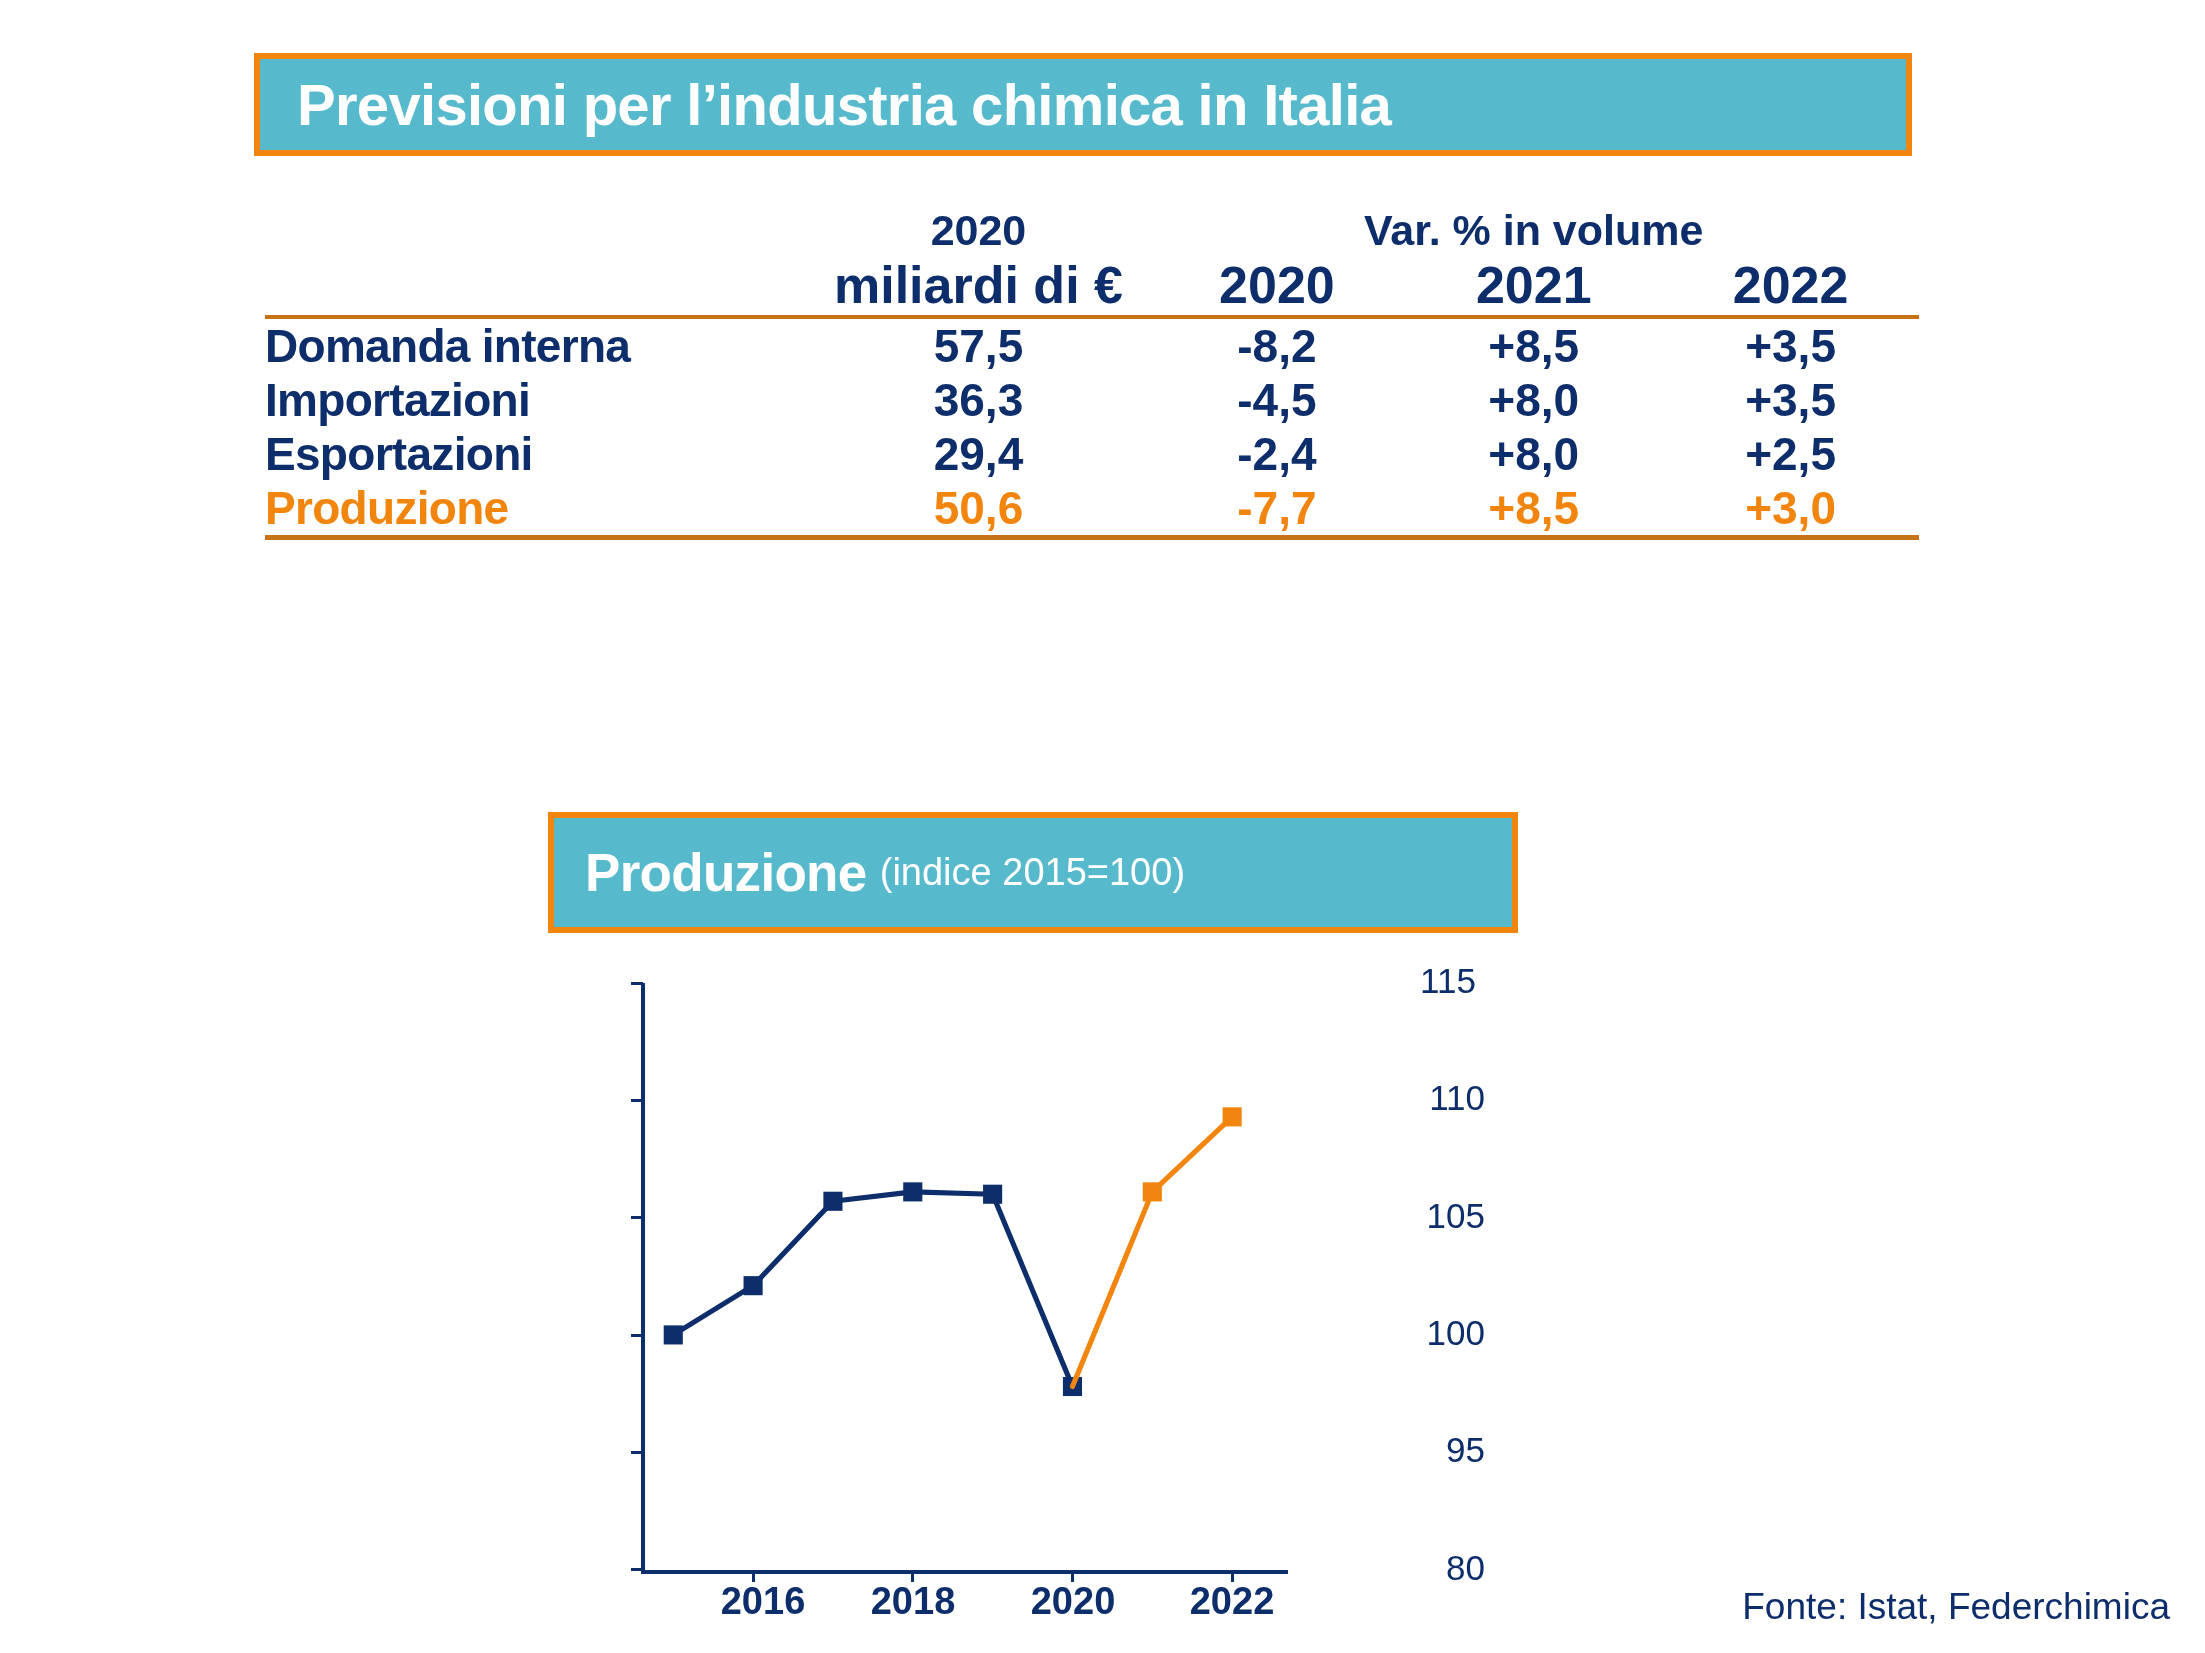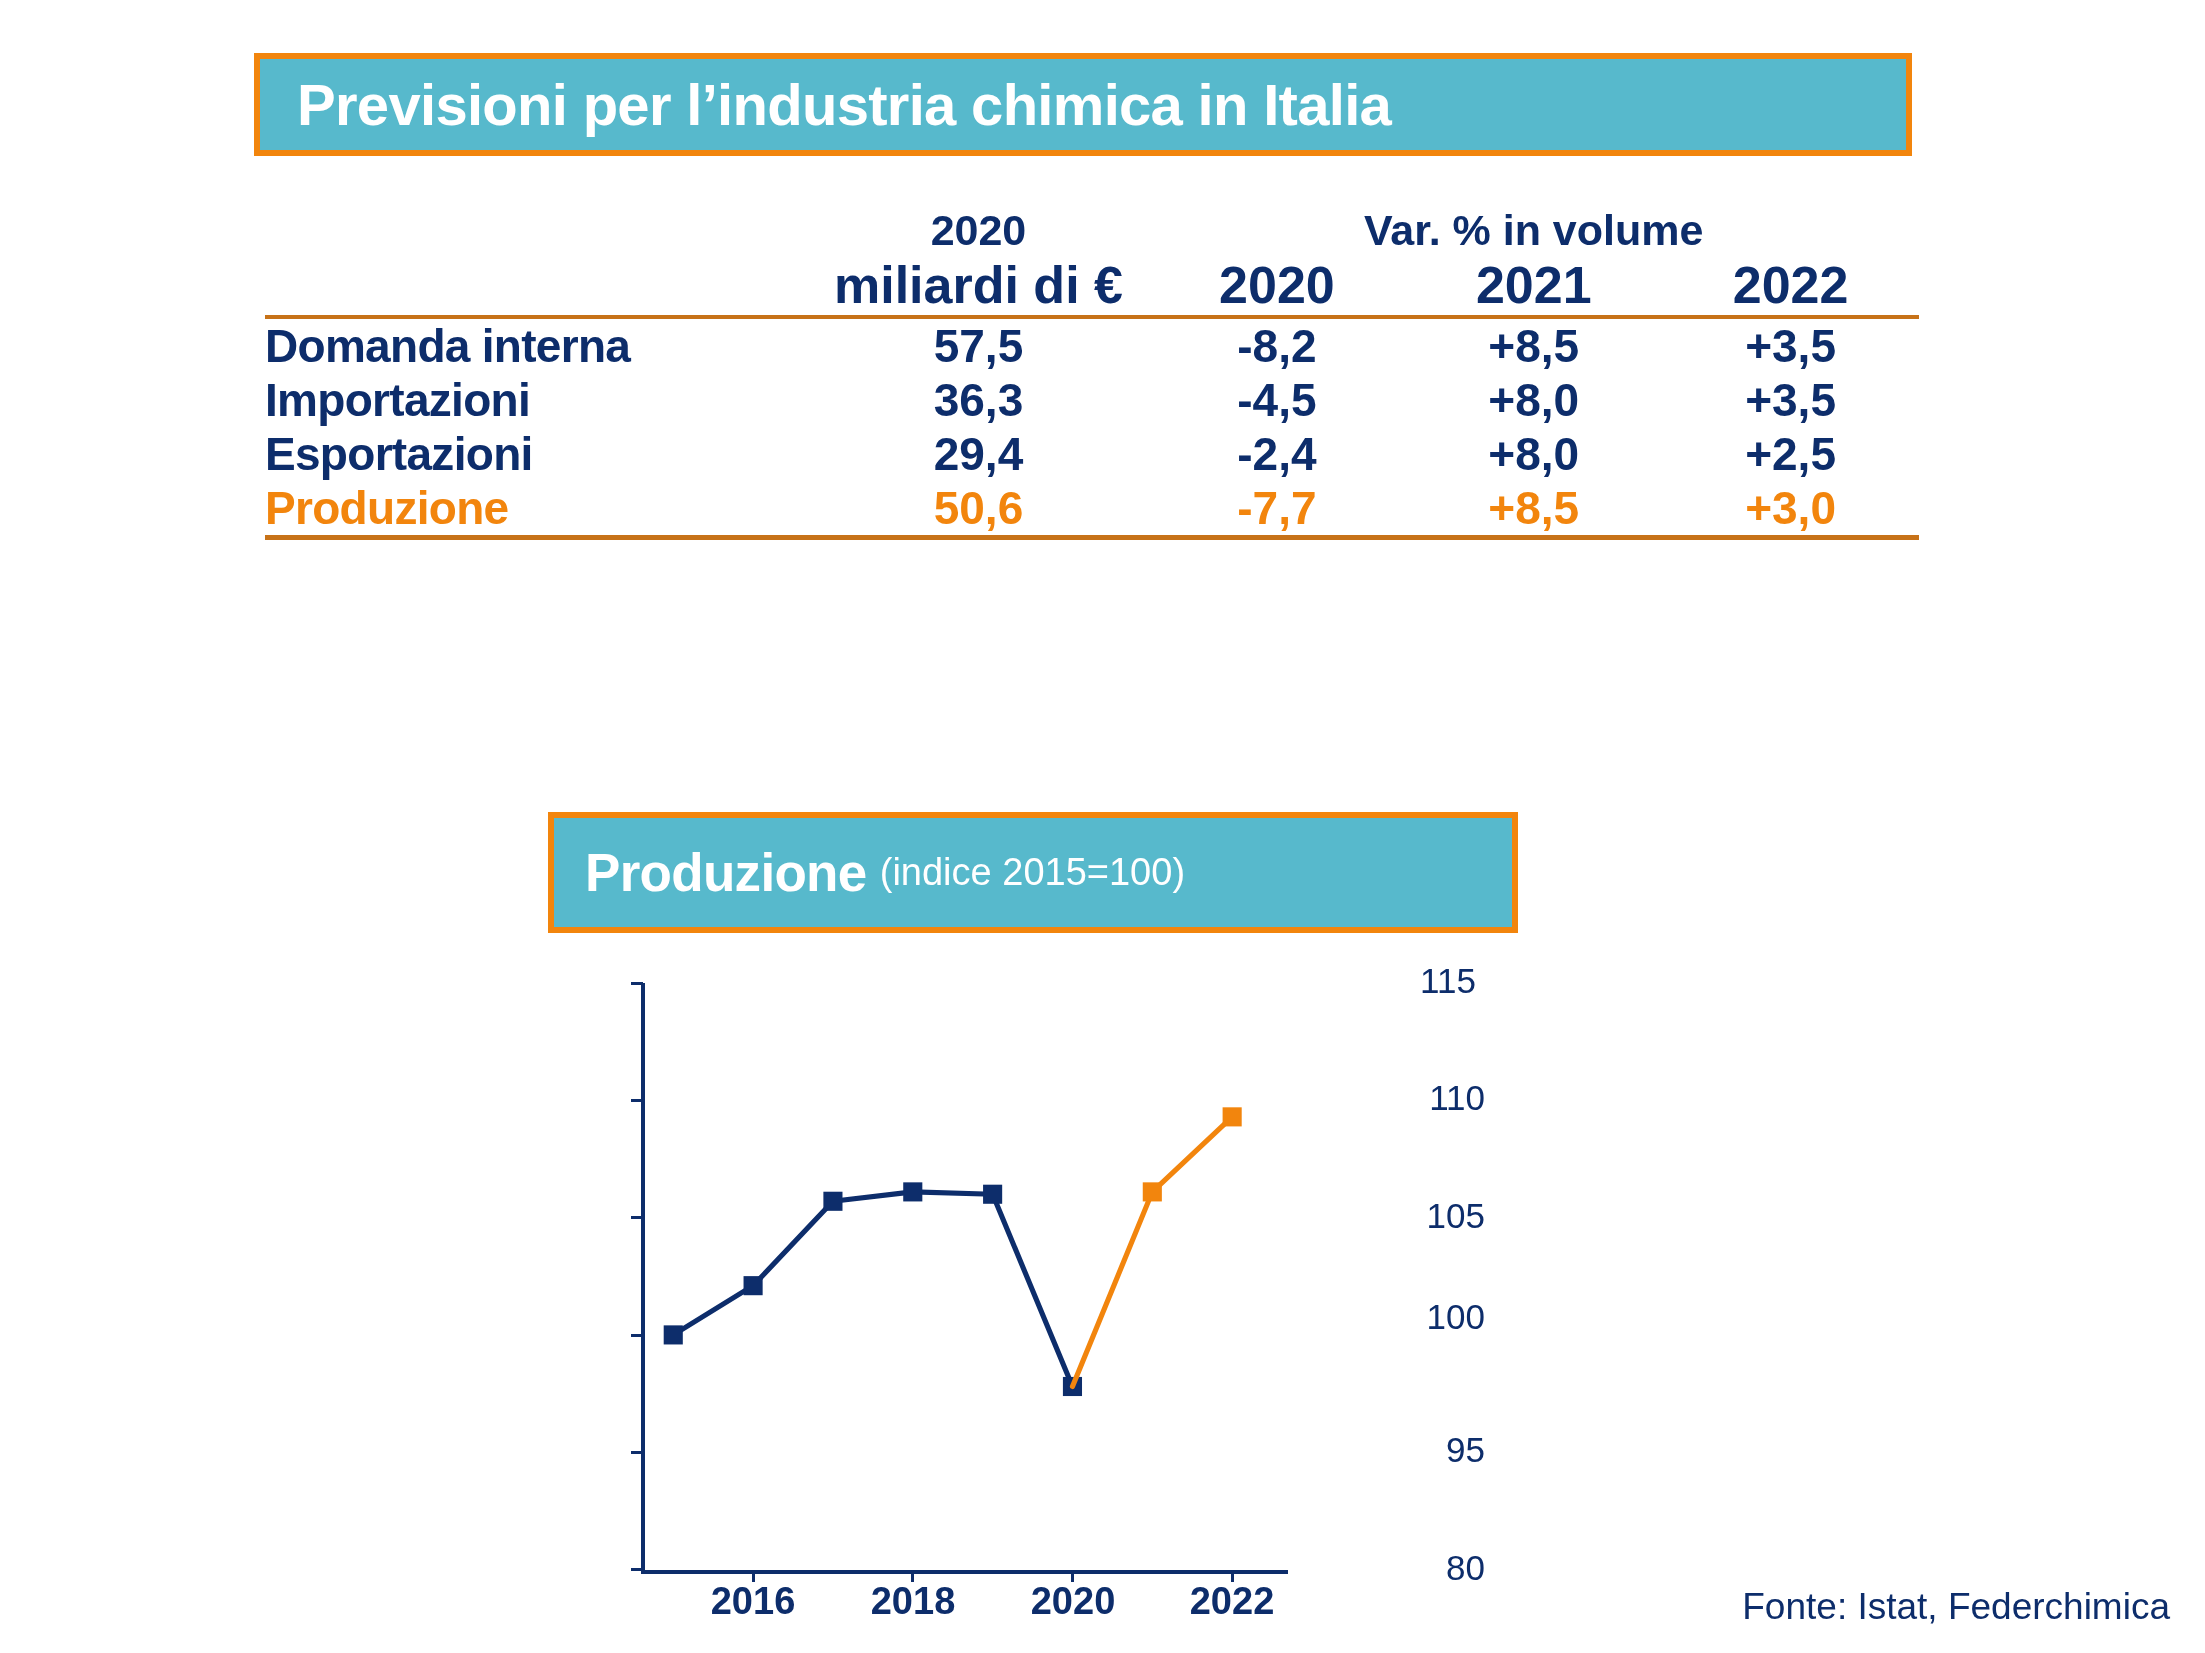--- a/index.html
+++ b/index.html
@@ -260,31 +260,31 @@
 </div>
 
 <div class="plot-area">
   <div class="axis-line-y"></div>
   <div class="axis-line-x"></div>
   <div id="yticks">
       <div class="ytick" style="top: 578px;">80</div>
       <div class="ytick-mark" style="top: 598px;"></div>
       <div class="ytick" style="top: 460px;">95</div>
       <div class="ytick-mark" style="top: 481px;"></div>
-      <div class="ytick" style="top: 327px;">100</div>
+      <div class="ytick" style="top: 343px;">100</div>
       <div class="ytick-mark" style="top: 364px;"></div>
       <div class="ytick" style="top: 226px;">105</div>
       <div class="ytick-mark" style="top: 246px;"></div>
       <div class="ytick" style="top: 108px;">110</div>
       <div class="ytick-mark" style="top: 129px;"></div>
       <div class="ytick" style="top: -8.8px; text-align: center;">115</div>
       <div class="ytick-mark" style="top: 11.8px;"></div>
     </div>
   <div id="xticks">
-      <div class="xtick-label" style="left: 194px;">2016</div>
+      <div class="xtick-label" style="left: 204px;">2016</div>
       <div class="xtick-mark" style="left: 193px;"></div>
       <div class="xtick-label" style="left: 354px;">2018</div>
       <div class="xtick-mark" style="left: 352px;"></div>
       <div class="xtick-label" style="left: 514px;">2020</div>
       <div class="xtick-mark" style="left: 512px;"></div>
       <div class="xtick-label" style="left: 673px;">2022</div>
       <div class="xtick-mark" style="left: 672px;"></div>
     </div>
   <svg class="series" id="series-svg" viewBox="0 0 1260 840" preserveAspectRatio="none">
       <polyline points="155.45679012346594,496.79999999999995 264.0987654321061,429.7680000000002 372.7407407407462,314.8559999999999 481.3827160493864,302.0880000000002 590.0246913580265,305.28 698.6666666666666,567.0240000000001" fill="none" stroke="#0d2d6b" stroke-width="7" stroke-linejoin="round" stroke-linecap="round"></polyline>

